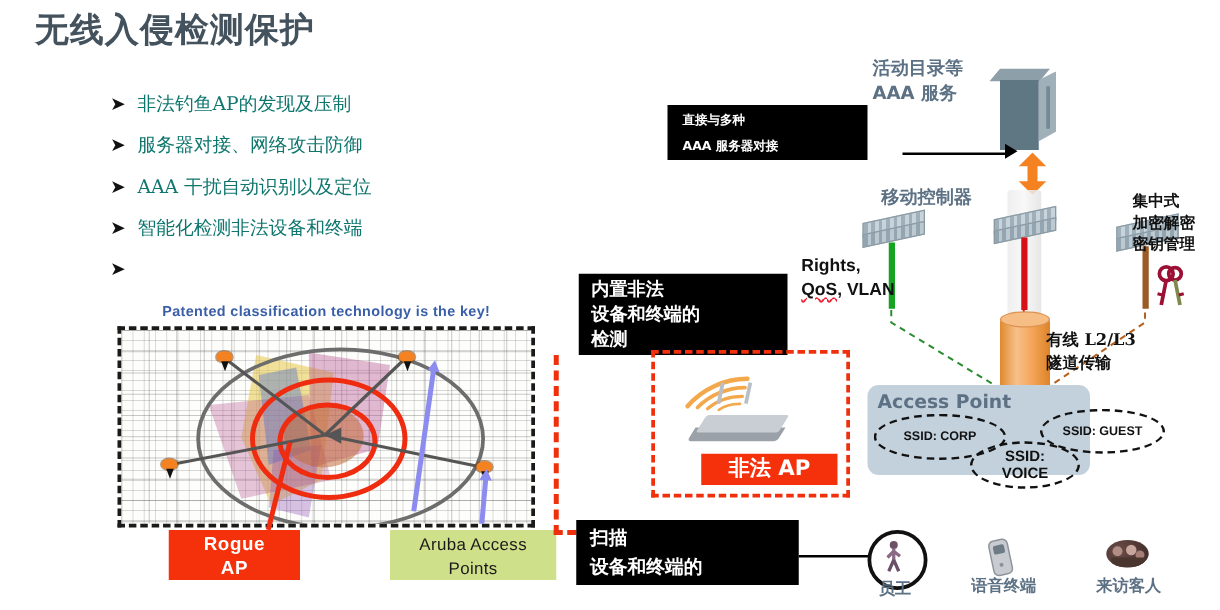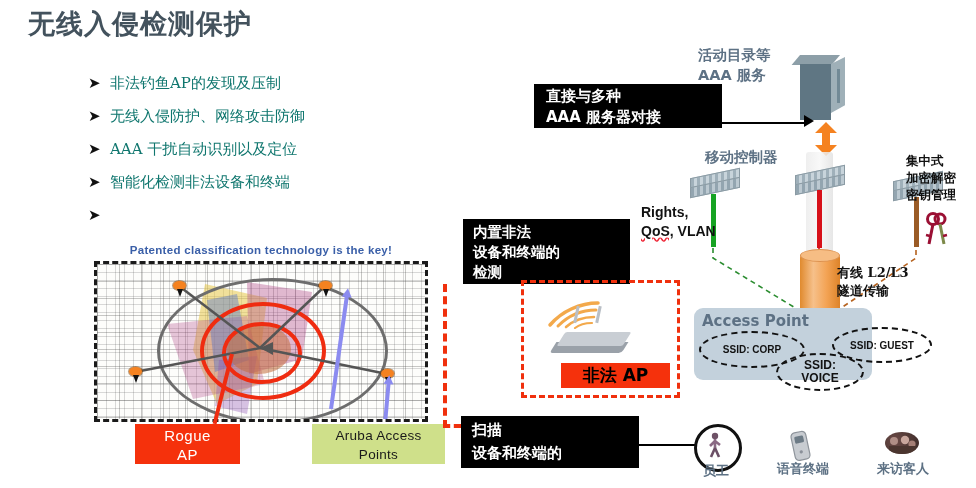--- a/index.html
+++ b/index.html
@@ -46,30 +46,30 @@
   .fp-ap{position:absolute;width:13px;height:9px;background:#f58220;border-radius:50%;
     box-shadow:0 0 0 1px rgba(120,60,0,.5);}
   .fp-ap::after{content:"";position:absolute;left:4px;top:8px;border-left:3px solid transparent;
     border-right:3px solid transparent;border-top:8px solid #111;}
   .fp-arrow-blue{position:absolute;width:4px;background:#8b8bf0;transform-origin:50% 100%;}
   .fp-arrow-blue::before{content:"";position:absolute;left:-3px;top:-7px;
     border-left:5px solid transparent;border-right:5px solid transparent;border-bottom:9px solid #8b8bf0;}
   #fp-rogue-leader{position:absolute;left:140px;top:110px;width:4px;height:72px;background:#ef2c10;
     transform:rotate(14deg);transform-origin:50% 0;}
   #label-rogue{position:absolute;left:45px;top:180px;width:105px;height:40px;background:#f5310c;
-    color:#fff;font-size:15px;font-weight:normal;line-height:19px;text-align:center;
+    color:#fff;font-size:15px;font-weight:bold;line-height:19px;text-align:center;
     padding-top:2px;box-sizing:border-box;letter-spacing:.5px;}
   #label-aruba{position:absolute;left:222px;top:180px;width:133px;height:40px;background:#cfe08a;
     color:#1a1a1a;font-size:13.5px;font-weight:normal;line-height:19px;text-align:center;
     padding-top:2px;box-sizing:border-box;letter-spacing:.3px;}
 
   
   .callout{position:absolute;background:#000;color:#fff;font-weight:bold;
     font-family:"DejaVu Sans","Liberation Sans",sans-serif;}
-  #callout-aaa{left:534px;top:84px;width:188px;height:44px;font-size:15px;line-height:21px;
+  #callout-aaa{left:534px;top:84px;width:160px;height:44px;font-size:10px;line-height:21px;
     padding:2px 0 0 12px;box-sizing:border-box;}
   #callout-rogue-detect{left:463px;top:219px;width:167px;height:65px;font-size:14.5px;
     line-height:20px;padding:3px 0 0 10px;box-sizing:border-box;}
   #callout-scan{left:461px;top:416px;width:178px;height:52px;font-size:15px;line-height:23px;
     padding:3px 0 0 11px;box-sizing:border-box;}
   .callout-leader{position:absolute;background:#000;height:2px;}
 
   
   #label-aaa-service{left:698px;top:45px;font-size:14.5px;font-weight:bold;color:#5d7184;
     line-height:20px;font-family:"DejaVu Sans",sans-serif;}
@@ -136,21 +136,21 @@
 
   
   #rogue-zone{left:521px;top:280px;width:153px;height:112px;border:3px dashed #f0300d;}
   #rogue-router{left:553px;top:322px;width:84px;height:34px;}
   .rt-top{position:absolute;left:8px;top:10px;width:66px;height:14px;background:#c9ced4;
     transform:skewX(-32deg);border-radius:2px;}
   .rt-front{position:absolute;left:0px;top:20px;width:72px;height:11px;background:#9aa1a9;
     transform:skewX(-32deg);border-radius:0 0 3px 3px;}
   .ant{position:absolute;width:3px;height:17px;background:#b9bfc6;transform:rotate(12deg);}
   #wifi-waves{left:546px;top:299px;width:56px;height:30px;}
-  #label-rogue-ap{left:561px;top:363px;width:109px;height:25px;background:#f5310c;color:#000000;
+  #label-rogue-ap{left:561px;top:363px;width:109px;height:25px;background:#f5310c;color:#ffffff;
     font-size:17px;font-weight:bold;text-align:center;line-height:25px;
     font-family:"DejaVu Sans",sans-serif;}
   #rogue-left-bracket{left:443px;top:284px;width:14px;height:140px;
     border-left:4px dashed #f0300d;border-bottom:4px dashed #f0300d;}
 
   
   .user-label{position:absolute;font-size:13px;font-weight:bold;color:#5d7184;
     font-family:"DejaVu Sans",sans-serif;text-align:center;}
   #emp-circle{left:694px;top:424px;width:42px;height:42px;border:3px solid #111;border-radius:50%;
     background:#fff;}
@@ -170,21 +170,21 @@
 
 <div class="abs" id="slide-title">无线入侵检测保护</div>
 
 <div class="abs" id="bullet-list">
   <div class="bullet-row">
     <span class="bullet-mark">➤</span>
     <span class="bullet-text">非法钓鱼AP的发现及压制</span>
   </div>
   <div class="bullet-row">
     <span class="bullet-mark">➤</span>
-    <span class="bullet-text">无线入侵防护、网络攻击防御</span>
+    <span class="bullet-text">服务器对接、网络攻击防御</span>
   </div>
   <div class="bullet-row">
     <span class="bullet-mark">➤</span>
     <span class="bullet-text">AAA  干扰自动识别以及定位</span>
   </div>
   <div class="bullet-row">
     <span class="bullet-mark">➤</span>
     <span class="bullet-text">智能化检测非法设备和终端</span>
   </div>
   <div class="bullet-row">

